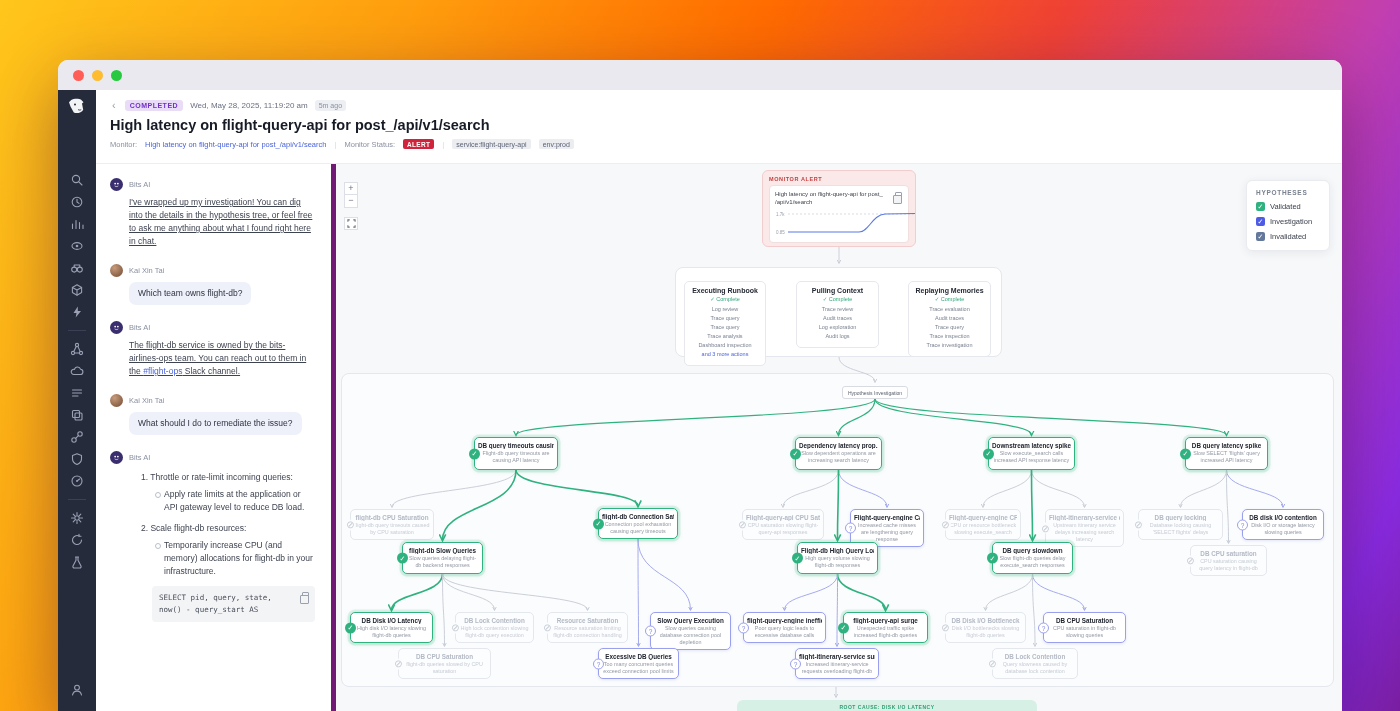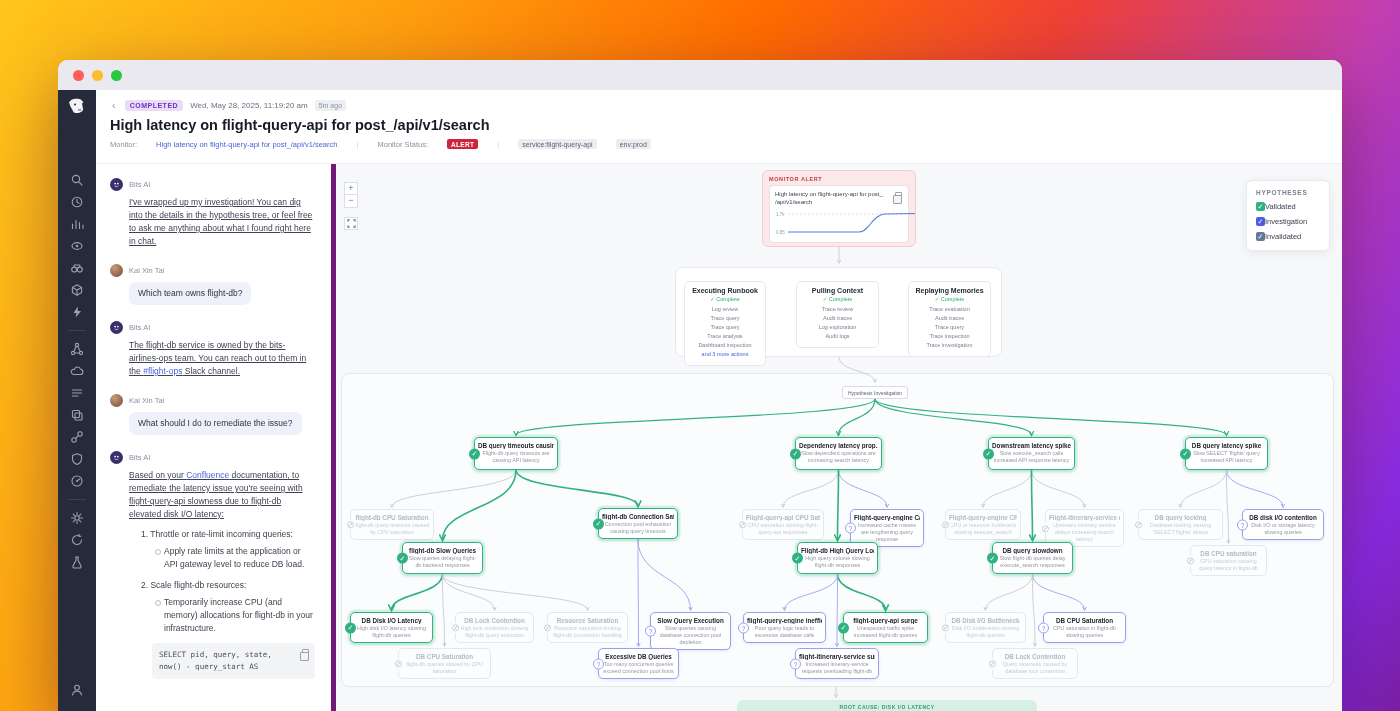--- a/index.html
+++ b/index.html
@@ -20,21 +20,21 @@
   .nav-div { width:18px; height:1px; background:#3A4154; margin:3px 0; }
   .side-bottom { margin-top:auto; margin-bottom:10px; }
   
   .main { flex:1; display:flex; flex-direction:column; min-width:0; background:#fff; }
   .invheader { flex:none; height:74px; padding:10px 0 0 14px; border-bottom:1px solid #EDEEF2; }
   .h-row1 { display:flex; align-items:center; gap:7px; font-size:8px; color:#6A7080; }
   .backbtn { border:none; background:none; color:#9AA0AC; font-size:11px; line-height:1; cursor:pointer; padding:0 2px; }
   .badge-completed { background:#E9DCF7; color:#7130C9; font-weight:bold; font-size:7px; padding:2px 5px; border-radius:3px; letter-spacing:.5px; }
   .ago { background:#EDEFF3; color:#8A90A0; font-size:7px; padding:2px 4px; border-radius:3px; }
   .invheader h1 { font-size:14.5px; font-weight:700; color:#171B26; margin:6px 0 6px; }
-  .h-row3 { display:flex; align-items:center; gap:19px; font-size:7.5px; color:#8A90A0; }
+  .h-row3 { display:flex; align-items:center; gap:8px; font-size:7.5px; color:#8A90A0; }
   .link { color:#4A64DB; text-decoration:none; cursor:pointer; }
   .alertbadge { background:#D0233C; color:#fff; font-weight:bold; font-size:6.5px; padding:1.5px 4px; border-radius:2px; letter-spacing:.3px; }
   .tagpill { background:#EBEDF1; color:#5C6374; padding:1.5px 4px; border-radius:2px; font-size:7px; }
   .vsep { color:#D8DAE0; font-size:8px; }
   
   .content { flex:1; display:flex; min-height:0; }
   .chat { width:240px; flex:none; overflow:hidden; padding:14px 16px 0 14px; border-right:5px solid #701a75; font-size:8.5px; color:#3E4350; line-height:13px; }
   .msg { margin-bottom:16px; }
   .msg-head { display:flex; align-items:center; gap:6px; margin-bottom:5px; }
   .avatar { width:13px; height:13px; border-radius:50%; flex:none; display:flex; align-items:center; justify-content:center; }
@@ -71,21 +71,21 @@
   .pc { position:absolute; top:13px; background:#fff; border:1px solid #E6E8EE; border-radius:5px; padding:5px 4px 6px; text-align:center; }
   .pc .pctitle { font-size:7px; font-weight:700; color:#252A34; }
   .pc .pcstatus { font-size:5.5px; color:#2FA87A; margin:2px 0 3px; }
   .pc .pcitem { font-size:5.5px; color:#7A8190; line-height:1.65; }
   .pc .more { font-size:5.5px; color:#4A64DB; line-height:1.65; cursor:pointer; }
   
   .rootpill { position:absolute; left:506px; top:222px; width:66px; height:13px; background:#fff; border:1px solid #D8DBE2; border-radius:3px; font-size:5px; color:#5A6170; display:flex; align-items:center; justify-content:center; z-index:3; }
   
   .legend { position:absolute; right:12px; top:16px; width:84px; background:#fff; border:1px solid #E9EBEF; border-radius:6px; box-shadow:0 2px 10px rgba(30,35,60,.08); padding:8px 9px 9px; z-index:6; }
   .legend .ltitle { font-size:6.5px; letter-spacing:.7px; color:#7A8190; font-weight:700; margin-bottom:4px; }
-  .legitem { display:flex; align-items:center; margin-top:6px; font-size:7.5px; color:#3A3F4B; cursor:pointer; }
+  .legitem { display:flex; gap:5px; align-items:center; margin-top:6px; font-size:7.5px; color:#3A3F4B; cursor:pointer; }
   .cb { width:9px; height:9px; border-radius:2px; color:#fff; font-size:7px; line-height:9px; text-align:center; flex:none; }
   
   .node { position:absolute; z-index:4; background:#fff; border-radius:5px; padding:4px 3px 3px; text-align:center; cursor:pointer; }
   .ntitle { font-size:6.3px; font-weight:700; color:#20242E; white-space:nowrap; overflow:hidden; }
   .nsub { font-size:5.4px; color:#9298A4; line-height:1.3; margin-top:1px; }
   .st-validated { border:1.4px solid #2FB27F; box-shadow:0 0 0 2.5px rgba(47,178,127,.13), 0 1px 5px rgba(47,178,127,.28); }
   .st-inconclusive { border:1px solid #9BA0EE; box-shadow:0 1px 3px rgba(120,125,235,.18); }
   .st-invalidated { border:1px solid #E4E7EC; background:rgba(252,253,254,.75); box-shadow:none; }
   .st-invalidated .ntitle { color:#B3B9C4; font-weight:600; }
   .st-invalidated .nsub { color:#C7CCD4; }
@@ -289,21 +289,20 @@
                   <span class="avatar av-ai">
                     <svg viewBox="0 0 10 10">
                       <circle cx="3.5" cy="4" r="1" fill="#fff"></circle>
                       <circle cx="6.5" cy="4" r="1" fill="#fff"></circle>
                       <path d="M3 6.6c1.2.9 2.8.9 4 0" stroke="#fff" stroke-width=".8" fill="none"></path>
                     </svg>
                   </span>
                   <span class="msg-author">Bits AI</span>
                 </div>
                 <div class="msg-body">
-                  <p>Based on your <a class="link">Confluence</a> documentation, to remediate the latency issue you're seeing with flight-query-api slowness due to flight-db elevated disk I/O latency:</p>
                   <ol class="steps">
                     <li>1. Throttle or rate-limit incoming queries:<ul class="substep">
                         <li>Apply rate limits at the application or API gateway level to reduce DB load.</li>
                       </ul></li>
                     <li>2. Scale flight-db resources:<ul class="substep">
                         <li>Temporarily increase CPU (and memory) allocations for flight-db in your infrastructure.</li>
                       </ul></li>
                   </ol>
                   <div class="codeblock"><div>SELECT pid, query, state,</div><div>now() - query_start AS</div><span class="copyicon"></span></div>
                 </div>

